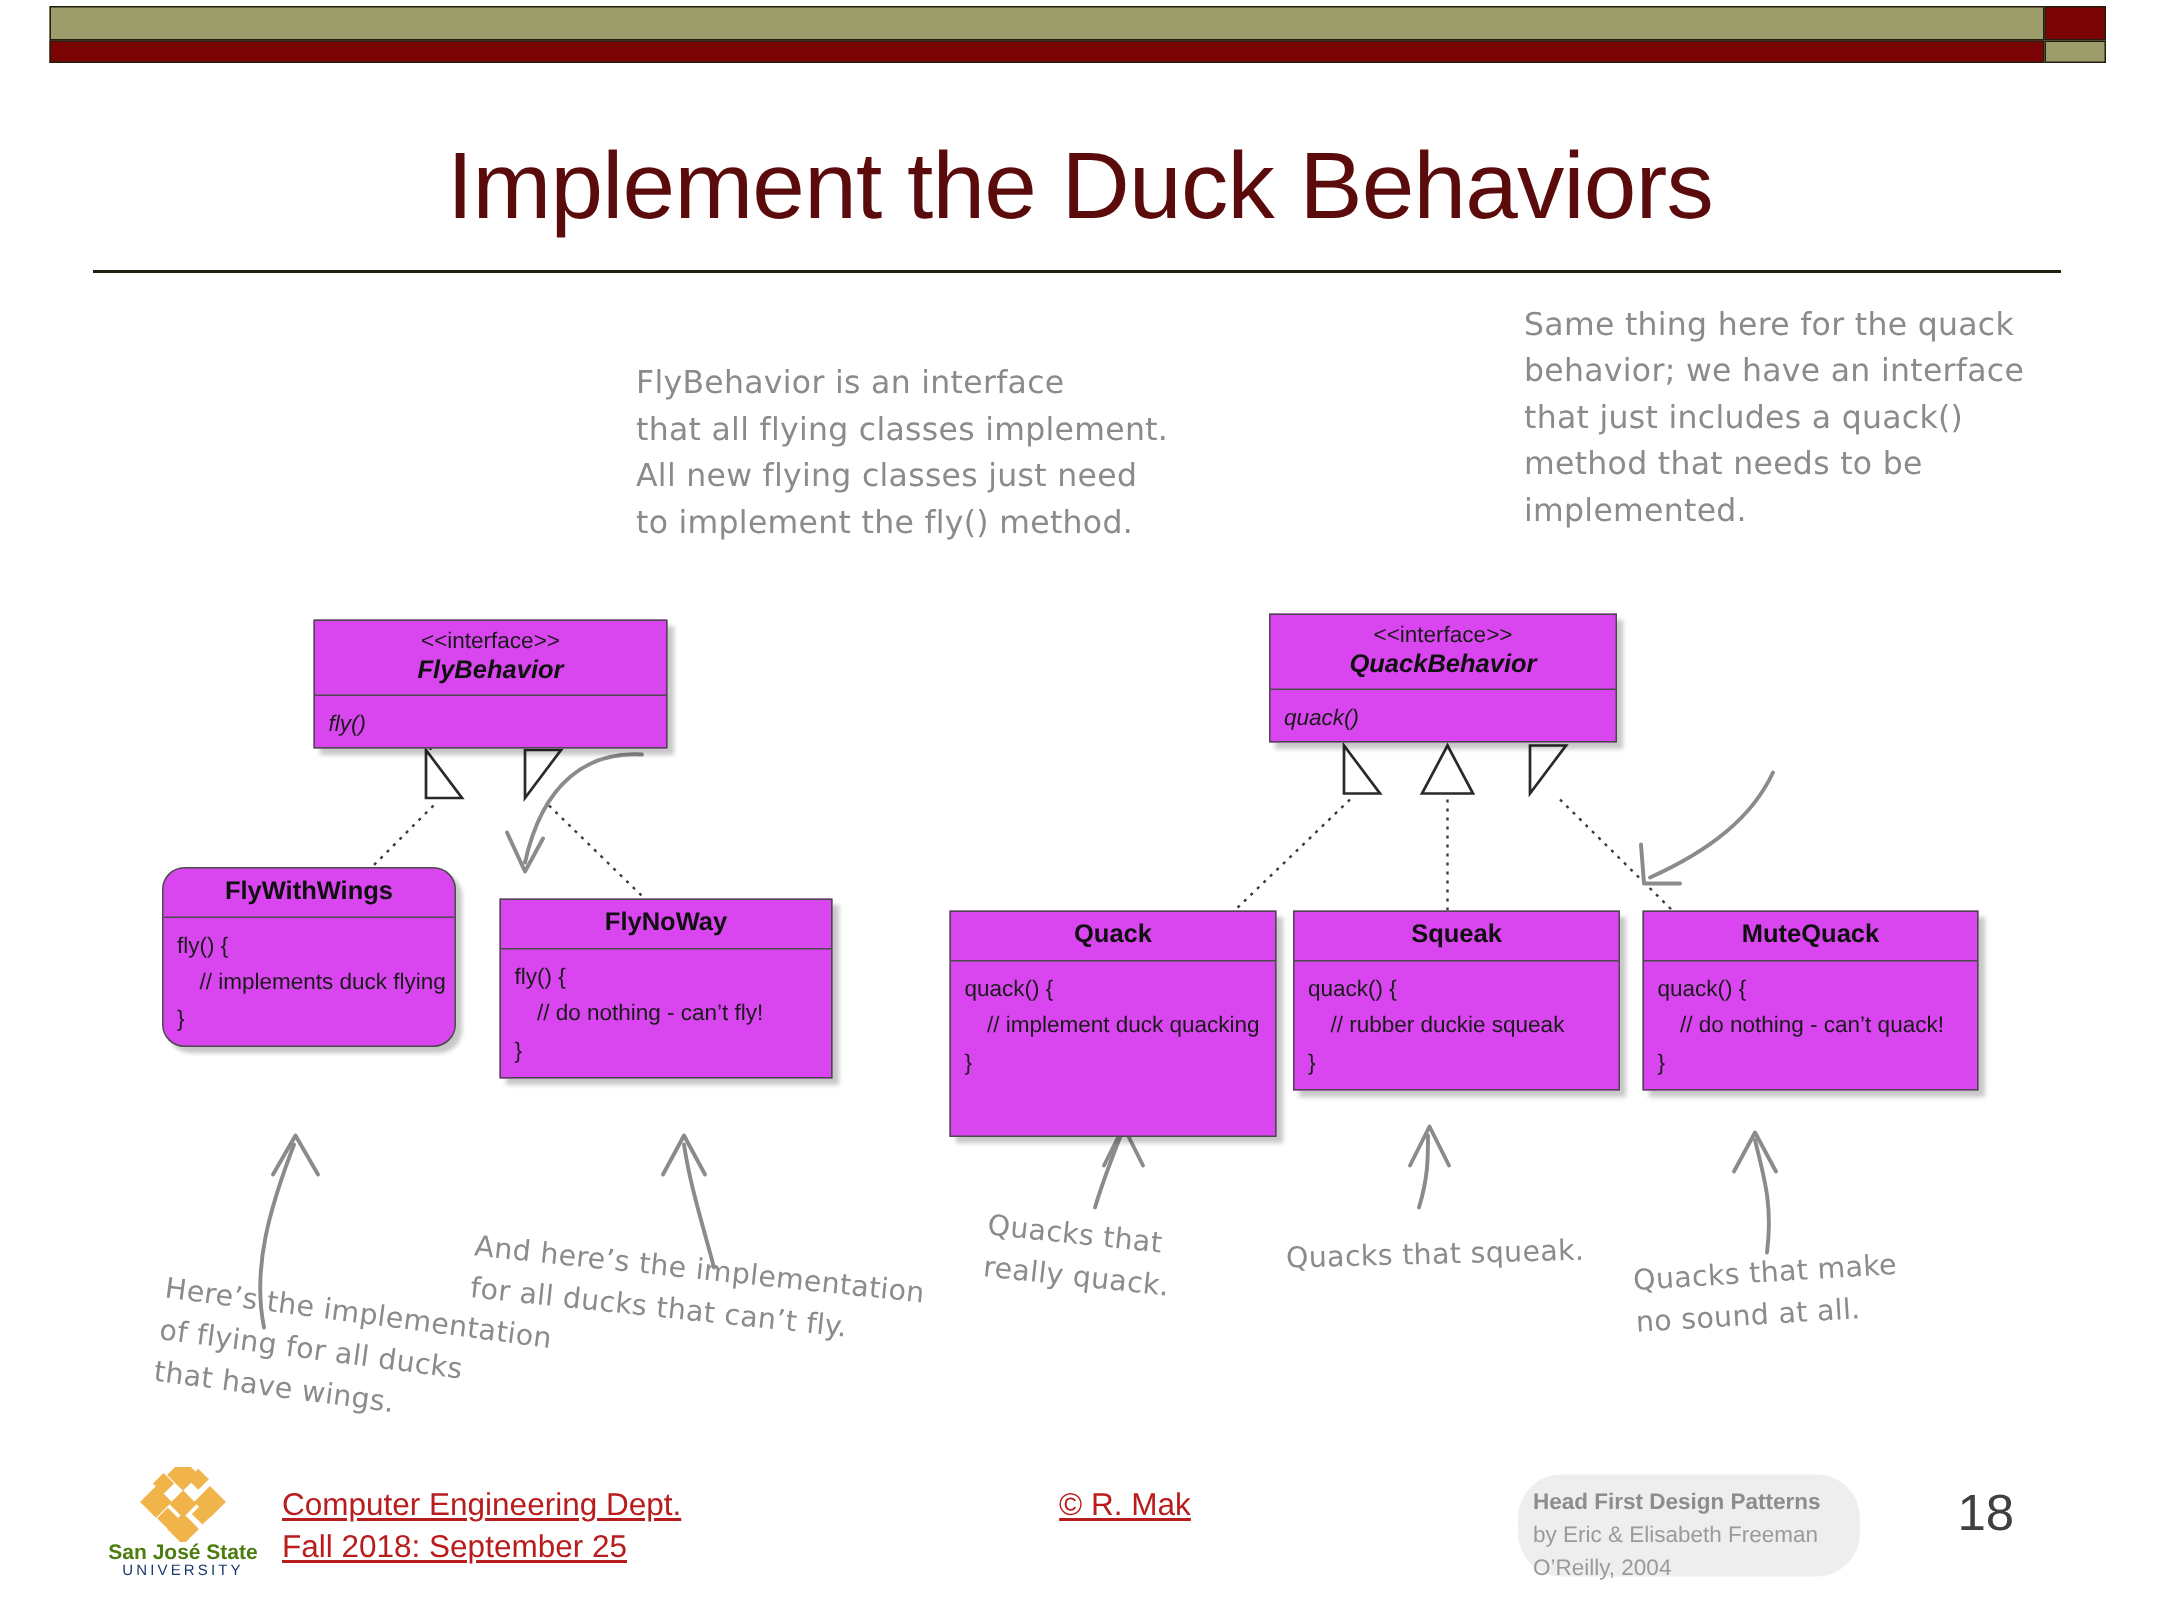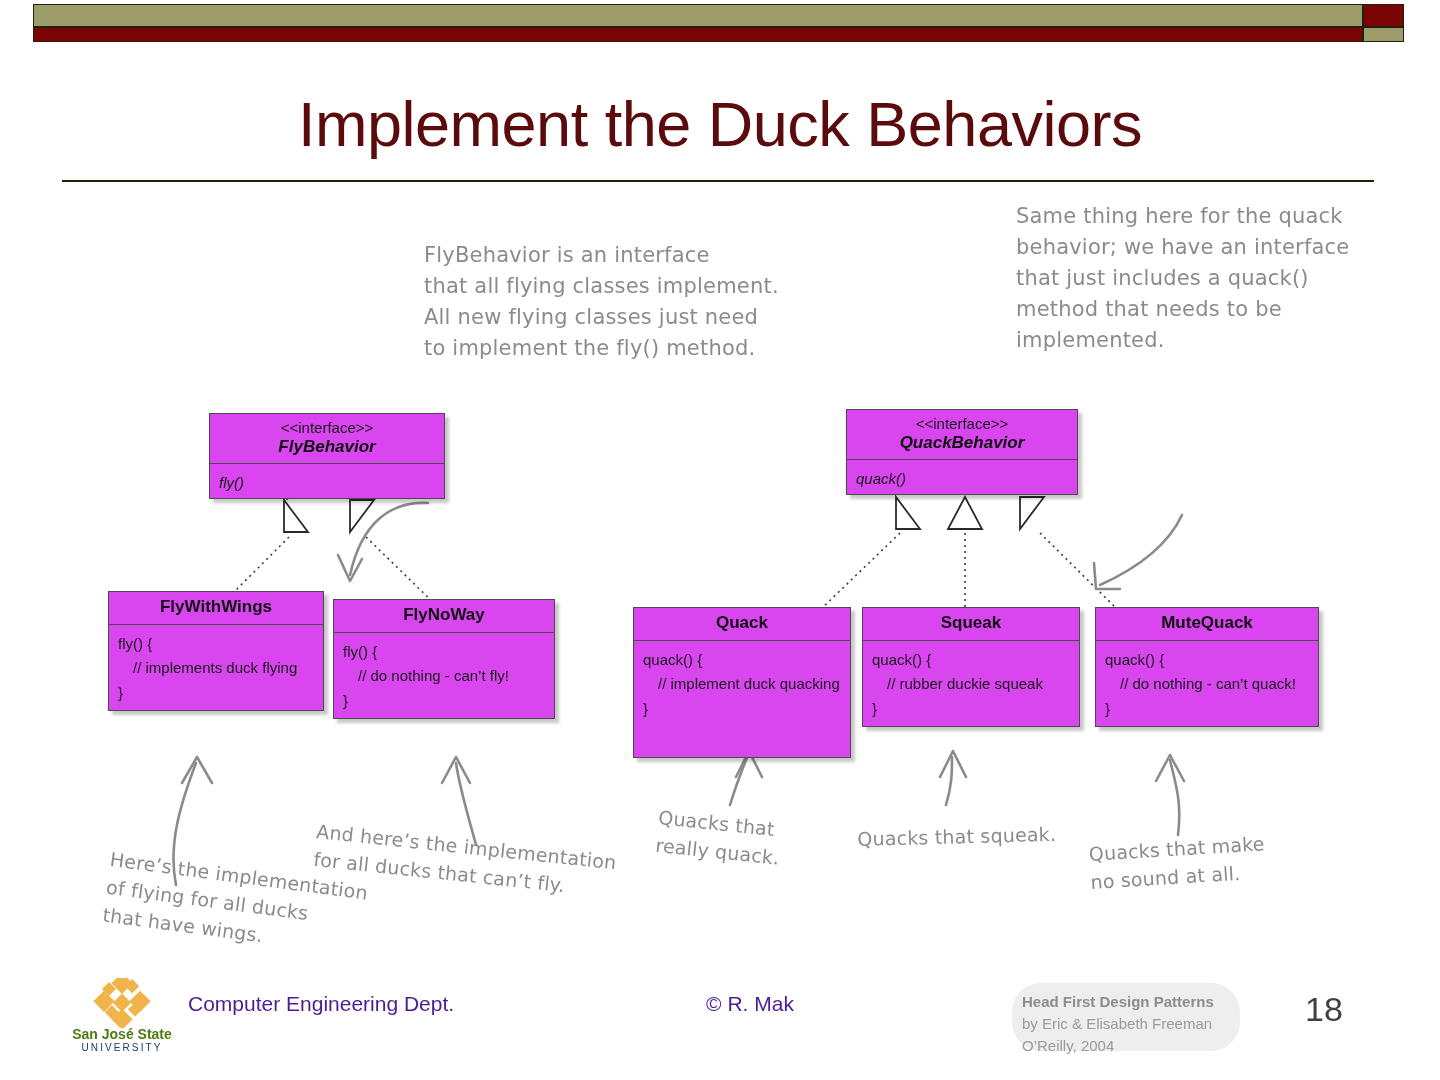--- a/index.html
+++ b/index.html
@@ -129,22 +129,23 @@
     white-space: pre-line;
     letter-spacing: 0.2px;
   }
   .hand.small { font-size: 19px; }
 
   
   #footer { position: absolute; left: 0; top: 968px; width: 1440px; height: 112px; }
   .foot-txt {
     position: absolute;
     font-size: 21px;
-    color: #4c1d95;
+    color: #b91c1c;
     line-height: 1.35;
+    text-decoration: underline;
   }
   #foot-left  { left: 188px; top: 22px; }
   #foot-mid   { left: 500px; top: 22px; width: 500px; text-align: center; }
   #slide-num  { position: absolute; left: 1305px; top: 22px; font-size: 34px; color: #404040; }
   #book-ref {
     position: absolute;
     left: 1012px; top: 15px;
     width: 228px; height: 68px;
     background: #eeeeee;
     padding: 8px 0 0 10px;
@@ -252,21 +253,21 @@
   <div class="umlbox" style="left:846px; top:224px; width:232px; height:86px;">
     <div class="uml-head" style="height:50px;">
       <span class="stereo">&lt;&lt;interface&gt;&gt;</span>
       <span class="cname italic">QuackBehavior</span>
     </div>
     <div class="uml-body">
       <span class="ln ital">quack()</span>
     </div>
   </div>
 
-  <div class="umlbox" style="left:108px; top:406px; width:216px; height:120px;">
+  <div class="umlbox" style="left:108px; top:393px; width:196px; height:120px;border-radius:15px;">
     <div class="uml-head" style="height:33px;">
       <span class="cname">FlyWithWings</span>
     </div>
     <div class="uml-body">
       <span class="ln">fly() {</span>
       <span class="ln indent">// implements duck flying</span>
       <span class="ln">}</span>
     </div>
   </div>
 
@@ -357,20 +358,21 @@
       </g>
     </g>
   </svg>
   <div class="lg-name">San José State</div>
   <div class="lg-univ">UNIVERSITY</div>
 </div>
 
 <div id="footer">
   <div class="foot-txt" id="foot-left">
     <div>Computer Engineering Dept.</div>
+    <div>Fall 2018: September 25</div>
   </div>
 
   <div class="foot-txt" id="foot-mid">
     <div>© R. Mak</div>
   </div>
 
   <div id="book-ref">
     <div class="bk-title">Head First Design Patterns</div>
     <div>by Eric &amp; Elisabeth Freeman</div>
     <div>O’Reilly, 2004</div>

